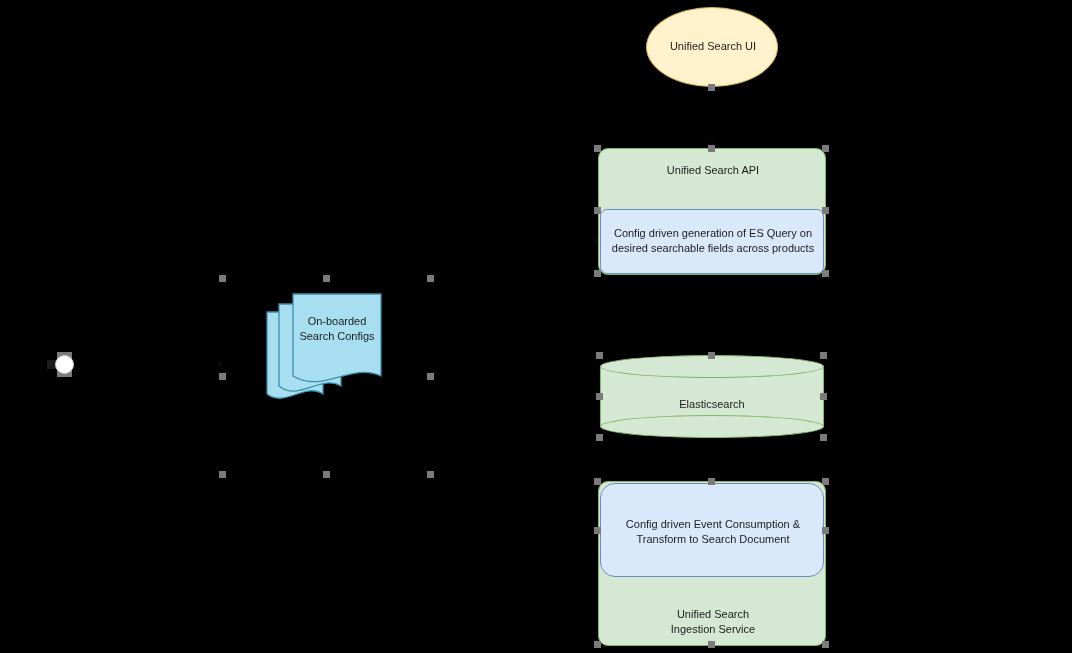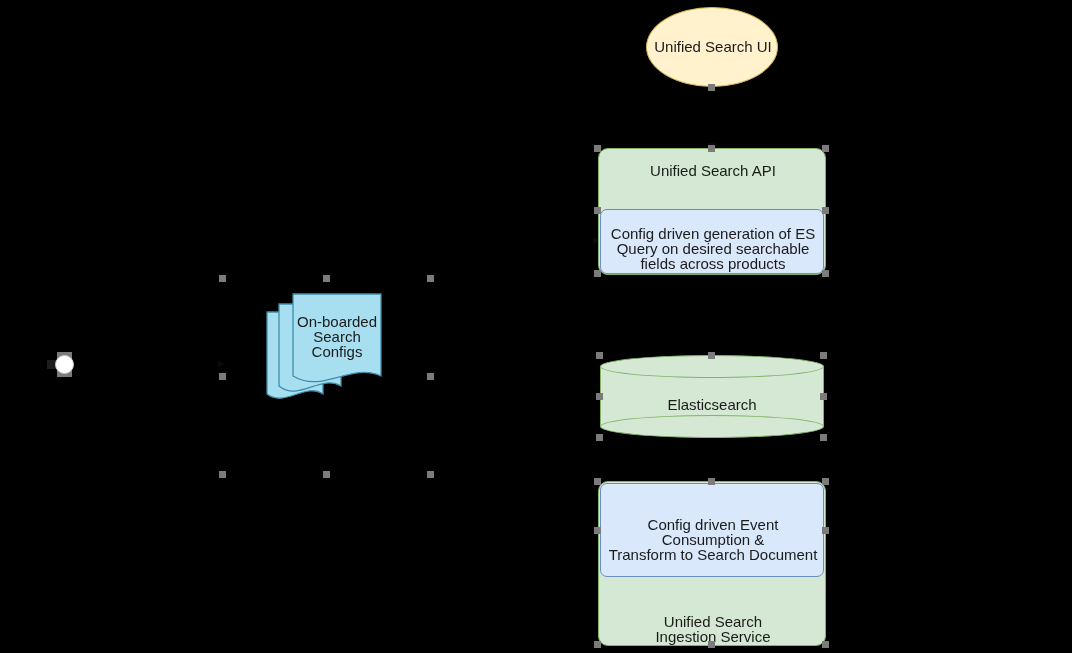--- a/index.html
+++ b/index.html
@@ -12,21 +12,21 @@
     width:1072px;
     height:653px;
     background:#000000;
     overflow:hidden;
   }
   .node{position:absolute;box-sizing:border-box;}
   .lbl{
     position:absolute;
     text-align:center;
     color:#1b1b1b;
-    font-size:15px;
+    font-size:11px;
     line-height:15px;
     white-space:pre-line;
     pointer-events:none;
   }
 
   
   #ui-ellipse{
     left:646px; top:7px; width:132px; height:80px;
     background:#fff2cc;
     border:1.3px solid #d6b656;
@@ -78,26 +78,26 @@
   }
   #es-cyl .lbl{left:0;top:42px;width:224px;z-index:3;}
 
   
   #ing-outer{
     left:598px; top:481px; width:228px; height:165px;
     background:#d5e8d4;
     border:1.3px solid #82b366;
     border-radius:10px;
   }
-  #ing-outer .lbl{left:0;top:132px;width:228px;}
+  #ing-outer .lbl{left:0;top:125px;width:228px;}
   #ing-inner{
     left:600px; top:483px; width:224px; height:94px;
     background:#dae8fc;
     border:1.3px solid #6c8ebf;
-    border-radius:7px;
+    border-radius:15px;
   }
   #ing-inner .lbl{left:4px;top:33px;width:216px;}
 
   
   #onb-outer{
     left:223px; top:279px; width:208px; height:196px;
     background:#d3d2e6;
     border:1.4px solid #5a4f96;
     border-radius:26px;
   }

